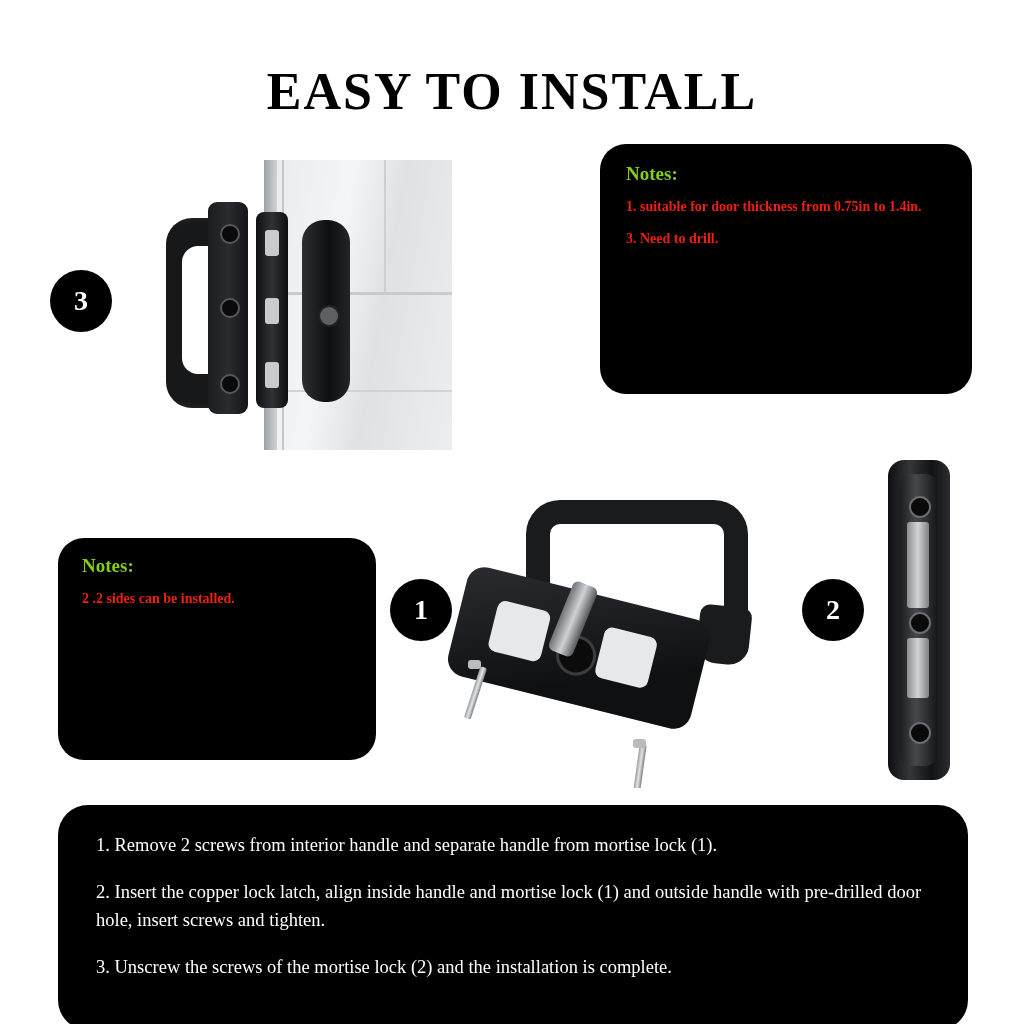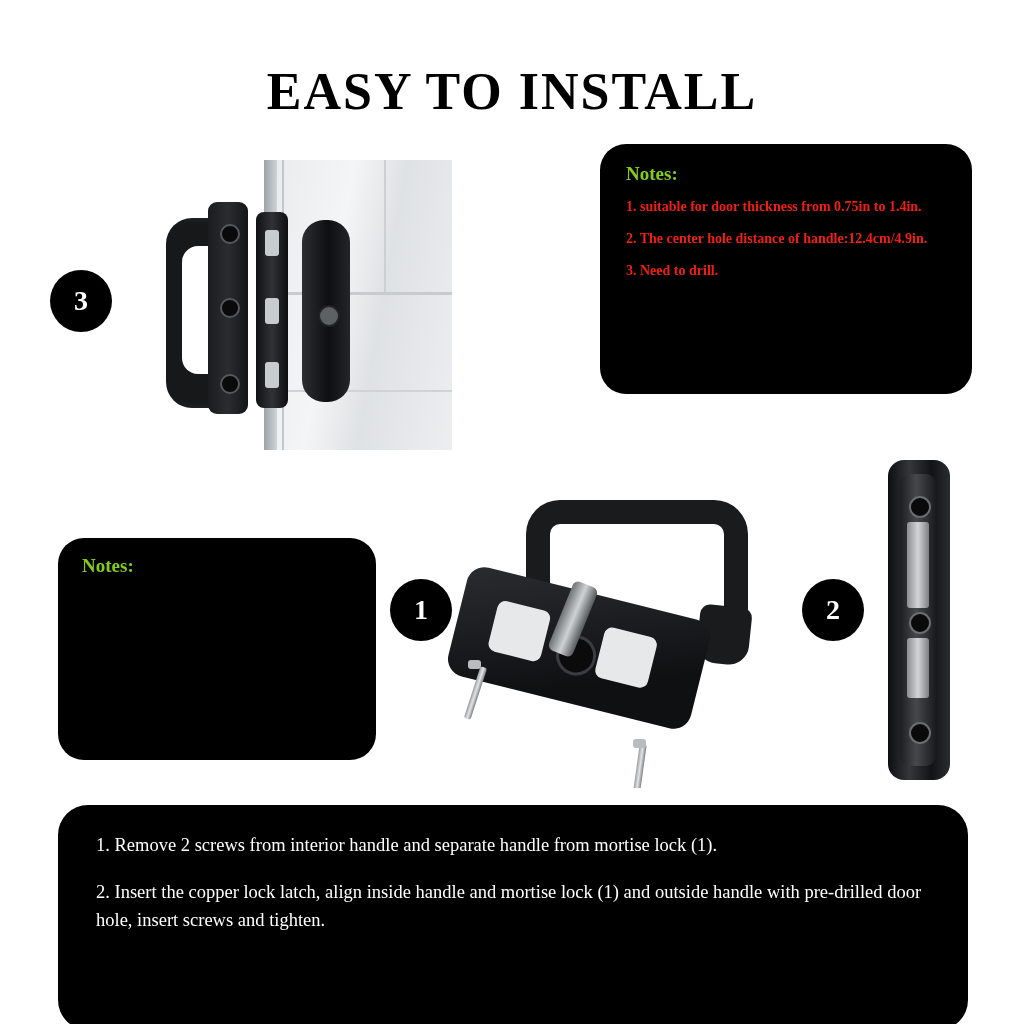--- a/index.html
+++ b/index.html
@@ -330,26 +330,26 @@
     </div>
     <div class="handle-outer"></div>
     <div class="keyhole"></div>
   </div>
 
   <div class="badge" id="badge-3">3</div>
 
   <div class="note-box" id="notes-top">
     <div class="note-heading">Notes:</div>
     <div class="note-line">1. suitable for door thickness from 0.75in to 1.4in.</div>
-    <div class="note-line">2. The center hole distance of handle:12.4cm/4.9in.</div>
     <div class="note-line">3. Need to drill.</div>
   </div>
 
   <div class="note-box" id="notes-left">
     <div class="note-heading">Notes:</div>
+    <div class="note-line">2 .2 sides can be installed.</div>
   </div>
 
   <div class="badge" id="badge-1">1</div>
 
   <div class="photo" id="photo-step1">
     <div class="grip"></div>
     <div class="grip-foot-l"></div>
     <div class="grip-foot-r"></div>
     <div class="lockbody">
       <div class="cavity c1"></div>
@@ -371,15 +371,16 @@
     <div class="plate p1"></div>
     <div class="plate p2"></div>
     <div class="hole h1"></div>
     <div class="hole h2"></div>
     <div class="hole h3"></div>
   </div>
 
   <div id="instructions">
     <p>1. Remove 2 screws from interior handle and separate handle from mortise lock (1).</p>
     <p>2. Insert the copper lock latch, align inside handle and mortise lock (1) and outside handle with pre-drilled door hole, insert screws and tighten.</p>
+    <p>3. Unscrew the screws of the mortise lock (2) and the installation is complete.</p>
   </div>
 
 </div>
 
 </body></html>

